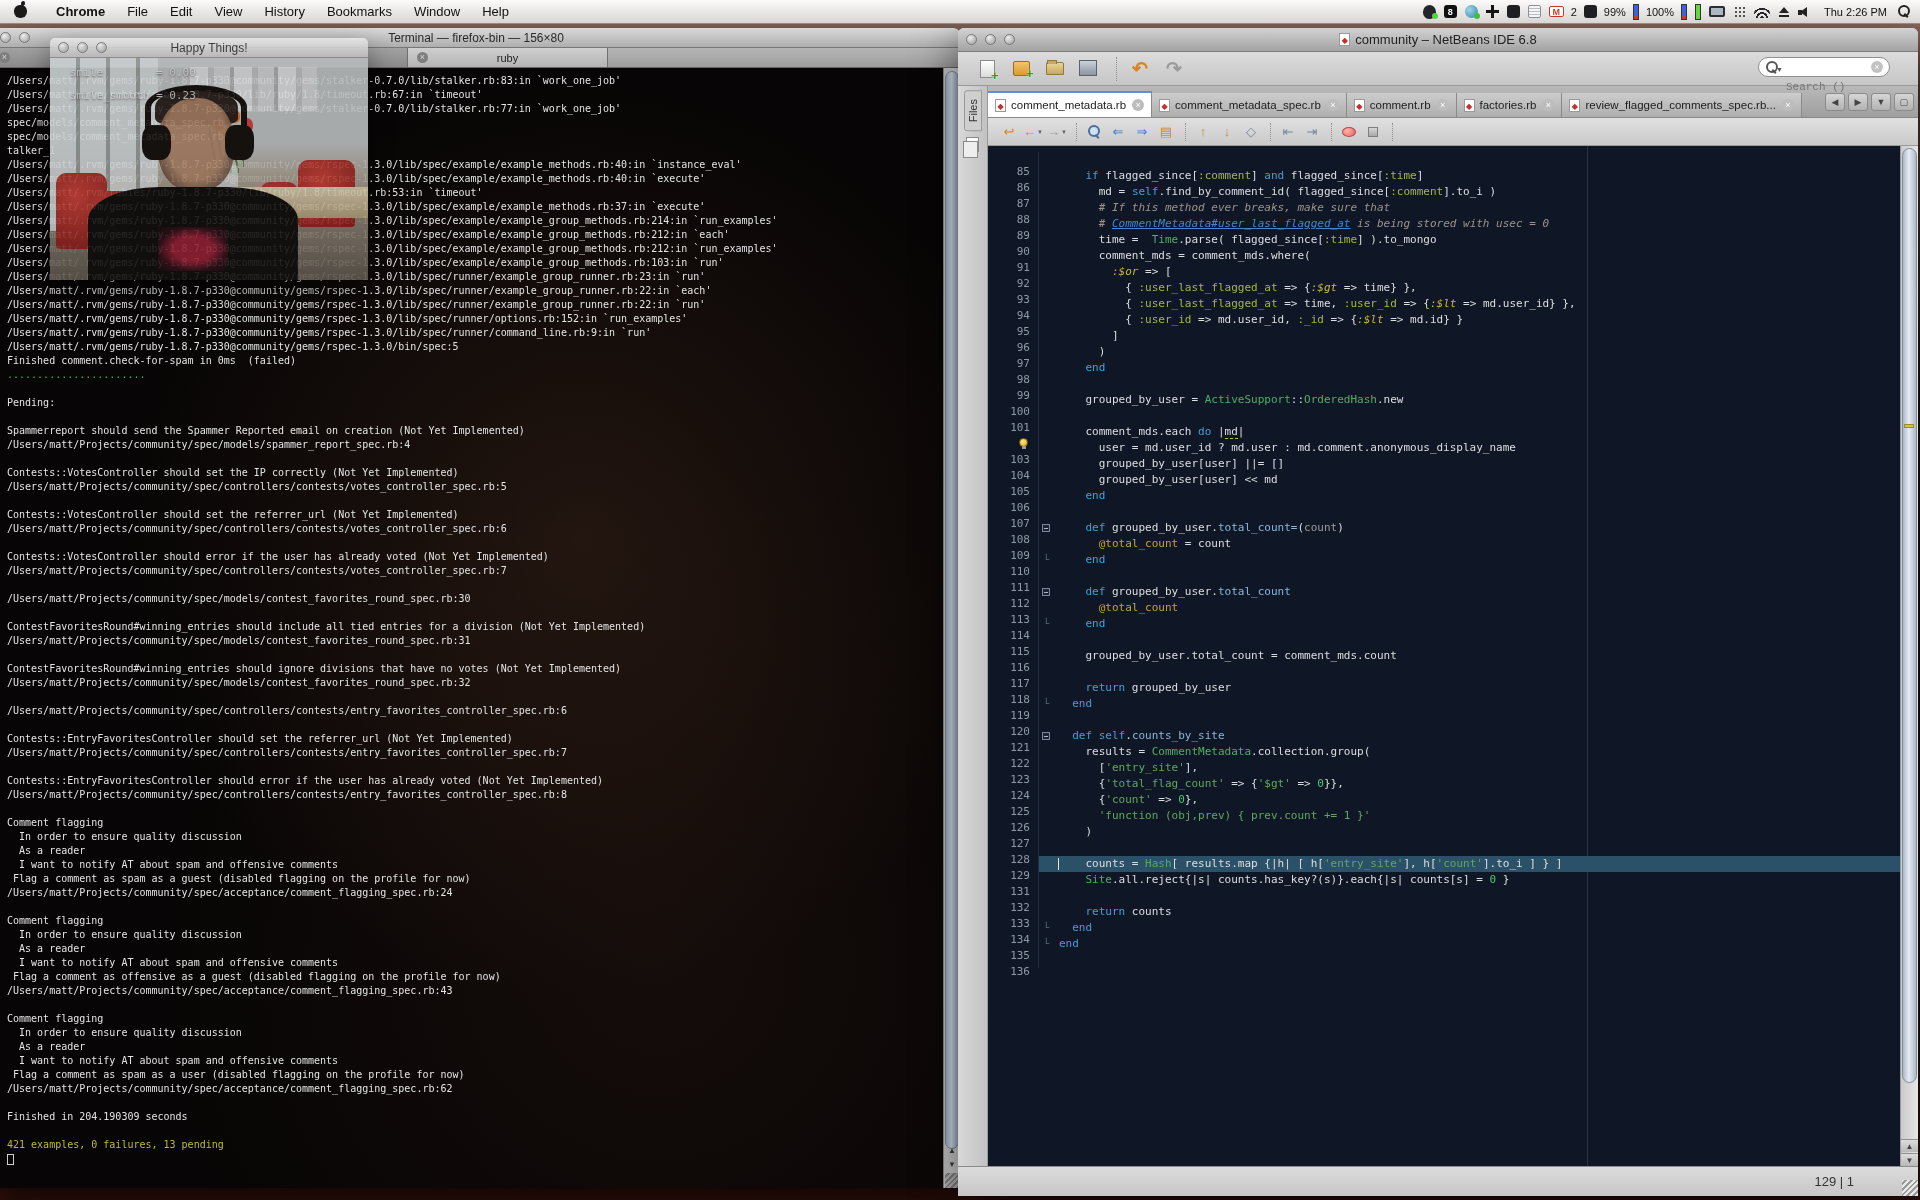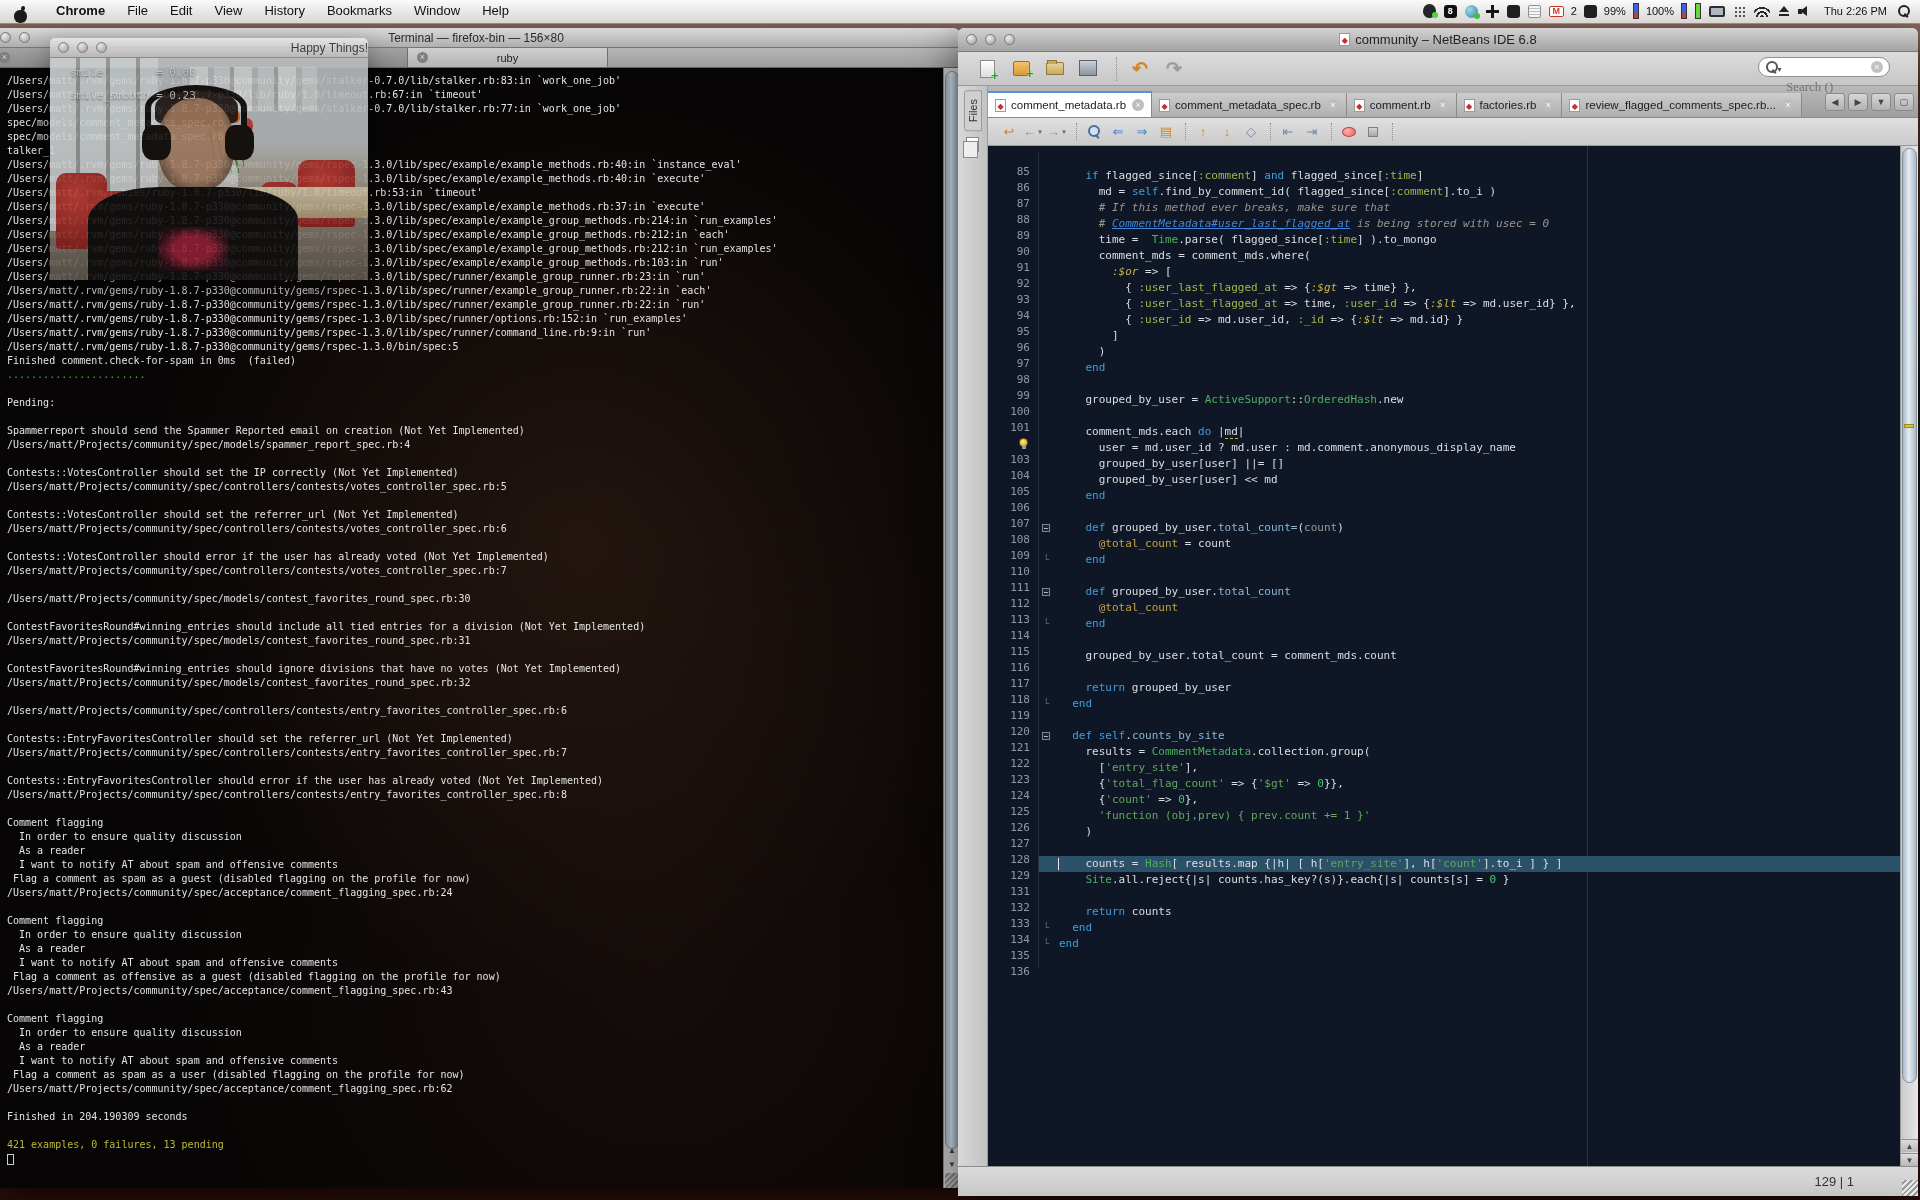--- a/index.html
+++ b/index.html
@@ -6,21 +6,21 @@
   html,body { width:1920px; height:1200px; overflow:hidden; }
   body {
     font-family:"Liberation Sans", sans-serif;
     background: linear-gradient(180deg,#9b7a6e 0px,#5a3a2e 90px,#1c120d 380px,#17100c 900px,#30100a 1200px);
     position:relative;
   }
 
   
   .menubar{position:absolute;left:0;top:0;width:1920px;height:24px;
     background:linear-gradient(#fbfafa,#d9d6d3);border-bottom:1px solid #8f8b88;
-    display:flex;align-items:flex-end;z-index:50;font-size:13px;color:#111;}
+    display:flex;align-items:center;z-index:50;font-size:13px;color:#111;}
   .apple{width:13px;height:13px;background:#1a1a1a;border-radius:45% 45% 48% 48%;margin:0 18px 0 14px;position:relative;}
   .apple::before{content:"";position:absolute;top:-4px;left:7px;width:4px;height:5px;background:#1a1a1a;border-radius:60% 40% 60% 40%;}
   .mi{padding:0 11px;line-height:24px;}
   .mi.bold{font-weight:bold;}
   .mb-right{margin-left:auto;display:flex;align-items:center;padding-right:10px;}
   .si{display:inline-flex;align-items:center;justify-content:center;margin:0 4px;height:24px;}
   .si-duck{width:13px;height:14px;background:#23262a;border-radius:50% 50% 46% 46%;position:relative;}
   .si-duck::after{content:"";position:absolute;right:-2px;bottom:0;width:6px;height:6px;background:#4fd43c;border-radius:50%;}
   .si-badge8{width:13px;height:13px;background:#101010;border-radius:3px;color:#fff;font-size:9px;font-weight:bold;display:flex;align-items:center;justify-content:center;}
   .si-globe{width:13px;height:13px;border-radius:50%;background:radial-gradient(circle at 35% 35%,#9fd8e8,#2e7fa8);position:relative;}
@@ -78,21 +78,21 @@
     background:linear-gradient(90deg,#9fb6cc,#dfe9f2 45%,#9fb6cc);border:1px solid #7e8fa0;}
   .t-arr{position:absolute;left:0;width:16px;height:14px;text-align:center;font-size:8px;color:#444;line-height:14px;}
   .t-arr.up{bottom:30px;} .t-arr.down{bottom:16px;}
   .t-grip{position:absolute;right:0;bottom:0;width:15px;height:15px;
     background:repeating-linear-gradient(135deg,#bbb 0 2px,#888 2px 4px);}
 
   
   .webcam{position:absolute;left:50px;top:38px;width:318px;height:242px;z-index:20;opacity:.90;
     box-shadow:0 10px 28px rgba(0,0,0,.5);border-radius:5px 5px 0 0;overflow:hidden;}
   .w-titlebar{height:20px;background:linear-gradient(#e8e8e8,#bdbdbd);border-bottom:1px solid #8a8a8a;display:flex;align-items:center;position:relative;}
-  .w-title{position:absolute;left:0;right:0;text-align:right;font-size:12px;color:#333;}
+  .w-title{position:absolute;left:0;right:0;text-align:center;font-size:12px;color:#333;}
   .photo{position:relative;width:100%;height:222px;overflow:hidden;
     background:linear-gradient(180deg,#b9bcbe 0 38%,#a7a093 52%,#8d8275 66%,#5c554c 100%);}
   .ph-winframe{position:absolute;left:0;top:0;width:34%;height:78%;
     background:repeating-linear-gradient(90deg,#cfd4d6 0 26px,#8e938f 26px 30px);opacity:.85;}
   .ph-art{position:absolute;left:44%;top:4%;width:40%;height:20%;
     background:repeating-linear-gradient(90deg,#e9e9e9 0 18px,#b9b9b9 18px 24px,#d7d7d7 24px 40px,#9b9b9b 40px 44px);opacity:.6;}
   .ph-desk{position:absolute;left:30%;top:58%;width:70%;height:14%;background:linear-gradient(#cfc3a8,#a99877);}
   .ph-chair{position:absolute;background:radial-gradient(circle at 40% 30%,#c04038,#7e1f1c);border-radius:10px 10px 4px 4px;}
   .ph-chair.c1{left:2%;top:52%;width:16%;height:34%;}
   .ph-chair.c2{left:12%;top:60%;width:14%;height:36%;}
@@ -133,21 +133,21 @@
   .ic-proj{width:17px;height:15px;background:linear-gradient(#f4c36a,#d89а33);background:linear-gradient(#f4c36a,#d89a33);border:1px solid #9a6f1f;border-radius:2px;position:relative;}
   .ic-open{width:18px;height:13px;background:linear-gradient(#e8d49a,#c8a85f);border:1px solid #8f7a3a;border-radius:2px 2px 0 0;position:relative;}
   .ic-open::before{content:"";position:absolute;left:0;top:-3px;width:8px;height:3px;background:#c8a85f;border:1px solid #8f7a3a;border-bottom:none;}
   .ic-save{width:16px;height:14px;background:linear-gradient(#aeb8c2,#77828e);border:1px solid #5a626c;position:relative;}
   .ic-save::before{content:"";position:absolute;left:-3px;top:-3px;width:16px;height:14px;background:linear-gradient(#c9d2da,#8b95a0);border:1px solid #5a626c;}
   .g-undo{font-size:19px;color:#d9831f;font-weight:bold;line-height:1;}
   .g-redo{font-size:19px;color:#9a9a9a;font-weight:bold;line-height:1;}
   .nb-search{position:absolute;right:28px;top:5px;width:132px;height:20px;border:1px solid #8f8f8f;border-radius:11px;
     background:#fff;display:flex;align-items:center;padding:0 6px;}
   .nb-search .mag::before{border-color:#555;} .nb-search .mag::after{background:#555;}
-  .nb-search input{border:none;outline:none;flex:1;font-size:13px;color:#888;width:70px;background:transparent;font-family:Liberation Serif, serif;margin-top:40px;}
+  .nb-search input{border:none;outline:none;flex:1;font-size:11px;color:#888;width:70px;background:transparent;font-family:Liberation Mono, monospace;margin-top:40px;}
   .nb-search .sx{width:12px;height:12px;border-radius:50%;background:#c2c2c2;color:#fff;font-size:9px;line-height:12px;text-align:center;}
   .caret-down{font-size:7px;color:#555;margin:4px 3px 0 -2px;}
 
   .nb-main{flex:1;display:flex;min-height:0;}
   .nb-files-strip{width:30px;background:linear-gradient(90deg,#d8d8d8,#c2c2c2);border-right:1px solid #9a9a9a;
     display:flex;flex-direction:column;align-items:center;padding-top:4px;}
   .files-tab{writing-mode:vertical-rl;transform:rotate(180deg);font-size:11px;color:#333;
     background:linear-gradient(90deg,#cScS);background:#cfcfcf;border:1px solid #9a9a9a;border-radius:0 3px 3px 0;padding:8px 2px;}
   .files-icon{margin-top:6px;width:13px;height:15px;background:#fff;border:1px solid #8a8a8a;position:relative;}
   .files-icon::before{content:"";position:absolute;left:-4px;top:3px;width:13px;height:15px;background:#eee;border:1px solid #8a8a8a;}

